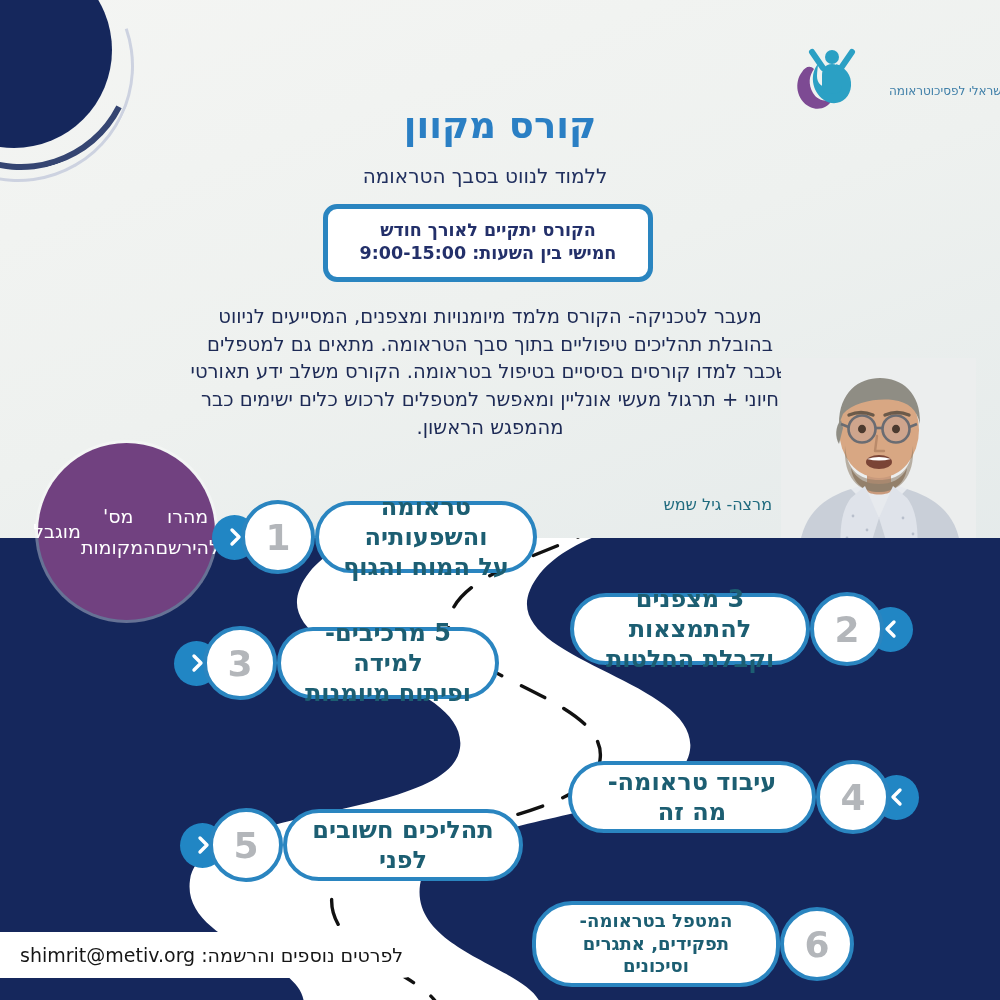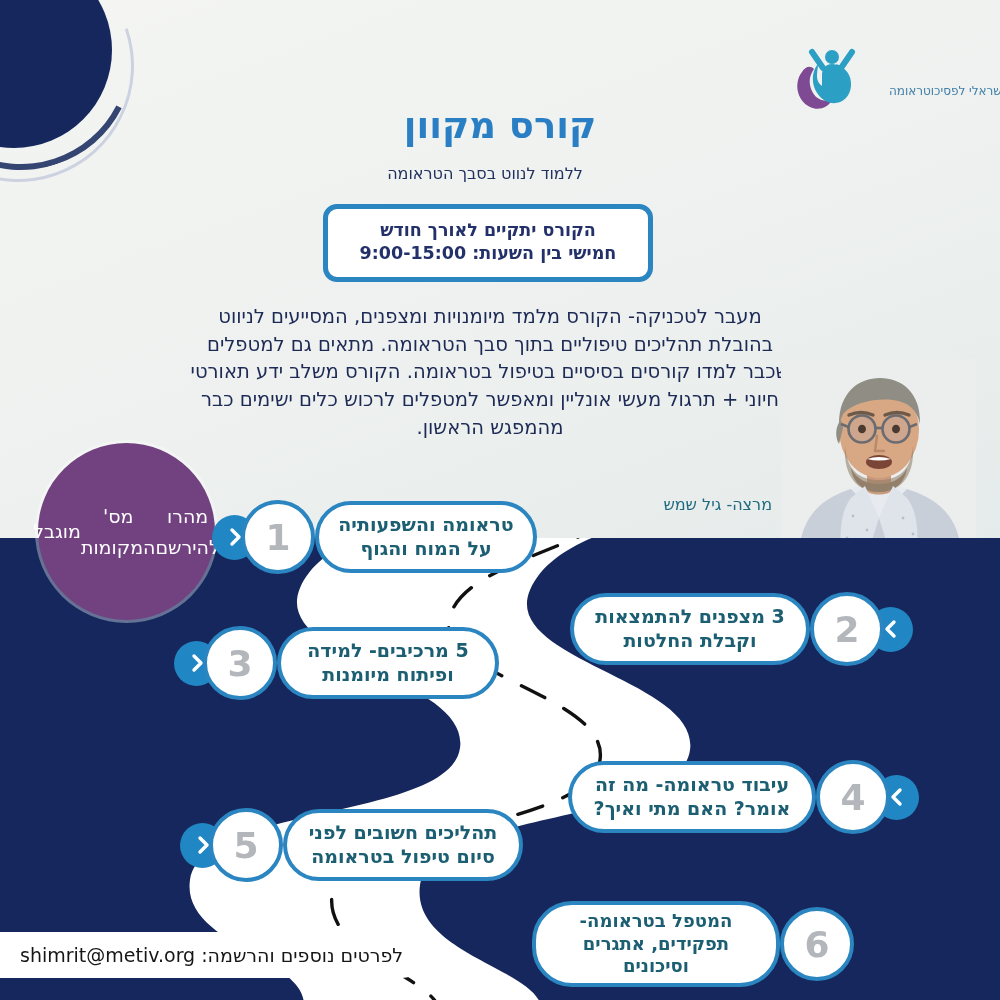--- a/index.html
+++ b/index.html
@@ -115,21 +115,21 @@
     text-align: center;
     font-size: 37px;
     font-weight: 700;
     color: #2a7fc4;
   }
   .title-tagline {
     position: absolute;
     left: 0; right: 0;
     top: 164px;
     text-align: center;
-    font-size: 16px;
+    font-size: 20px;
     font-weight: 400;
     color: #21305f;
     padding-right: 30px;
   }
 
   
   .date-box {
     position: absolute;
     left: 50%;
     transform: translateX(-50%);
@@ -221,21 +221,21 @@
     align-items: center;
     height: 78px;
   }
   .step.right-side { flex-direction: row; }      
   .step.left-side  { flex-direction: row; }
   .pill {
     background: #ffffff;
     border: 4px solid #2a85c0;
     border-radius: 40px;
     color: #1c5e72;
-    font-size: 19px;
+    font-size: 24px;
     font-weight: 700;
     line-height: 1.26;
     text-align: center;
     display: flex;
     align-items: center;
     justify-content: center;
     box-sizing: border-box;
     padding: 6px 18px;
     height: 72px;
     position: relative;
@@ -441,30 +441,28 @@
   <div class="step left-side" style="left:568px; top:758px;">
     <div class="arrow-circle overlap-r">
       <svg width="22" height="22" viewBox="0 0 22 22">
           <path d="M14 4 L7 11 L14 18" fill="none" stroke="#ffffff" stroke-width="3.4" stroke-linecap="round" stroke-linejoin="round"></path>
         </svg>
     </div>
     <div class="num-circle overlap-r">4</div>
     <div class="pill" style="width:248px;">
       <span>
         <span>עיבוד טראומה- מה זה</span><br>
-        <span>אומר? האם מתי ואיך?</span>
       </span>
     </div>
   </div>
 
   <div class="step right-side" style="left:196px; top:806px;">
     <div class="pill" style="width:240px;">
       <span>
         <span>תהליכים חשובים לפני</span><br>
-        <span>סיום טיפול בטראומה</span>
       </span>
     </div>
     <div class="num-circle overlap-l">5</div>
     <div class="arrow-circle overlap-l">
       <svg width="22" height="22" viewBox="0 0 22 22">
           <path d="M8 4 L15 11 L8 18" fill="none" stroke="#ffffff" stroke-width="3.4" stroke-linecap="round" stroke-linejoin="round"></path>
         </svg>
     </div>
   </div>
 

